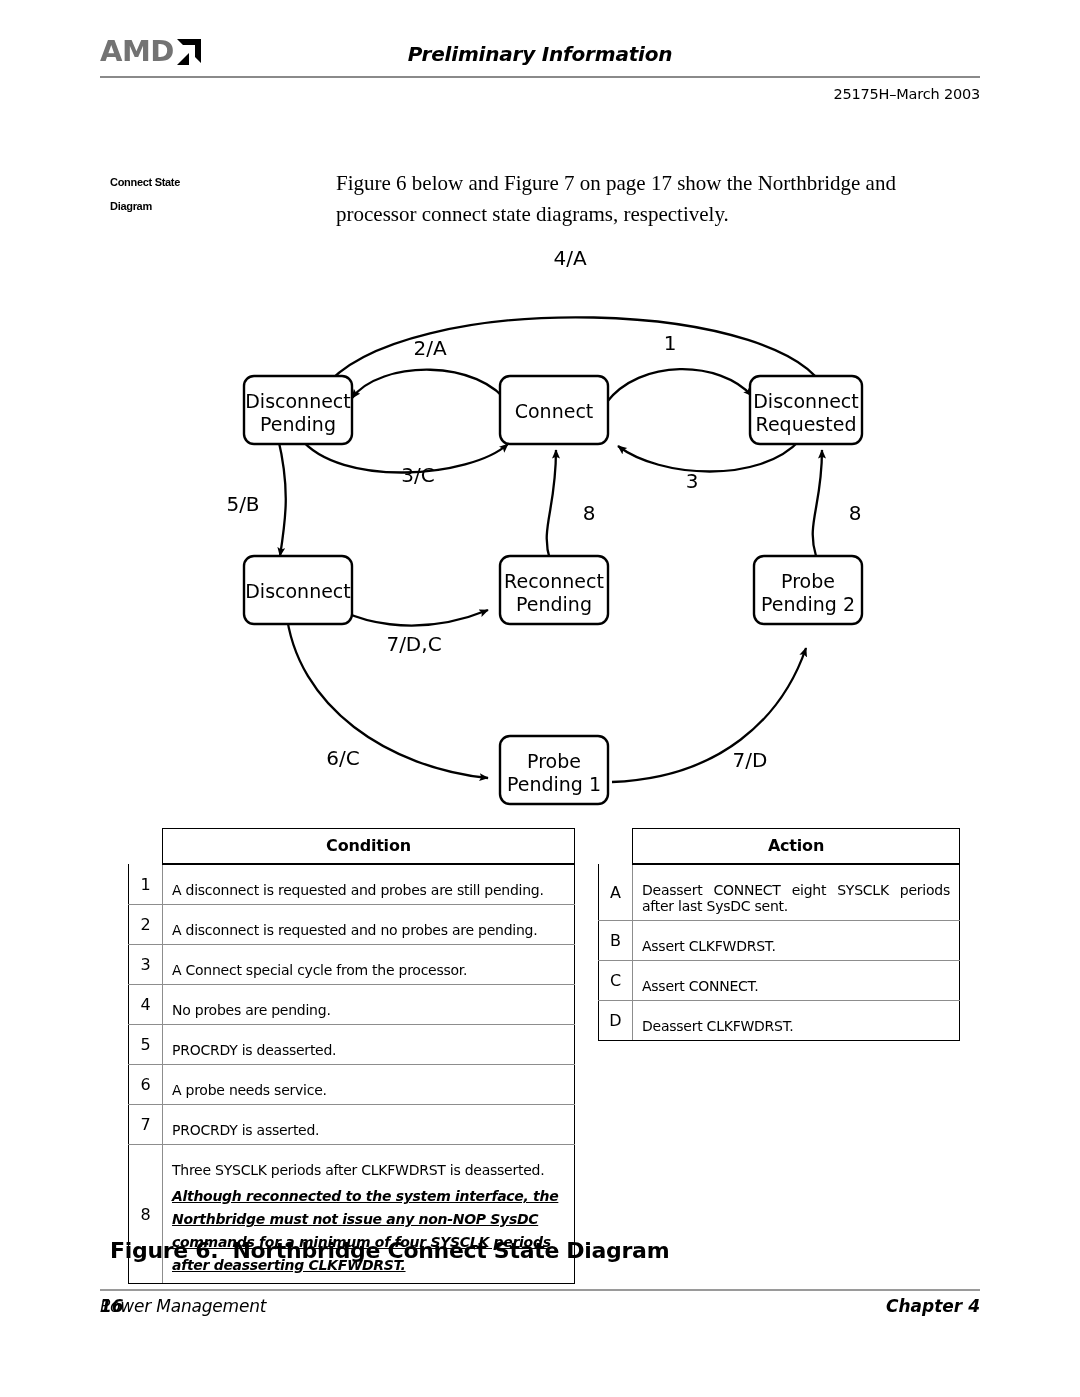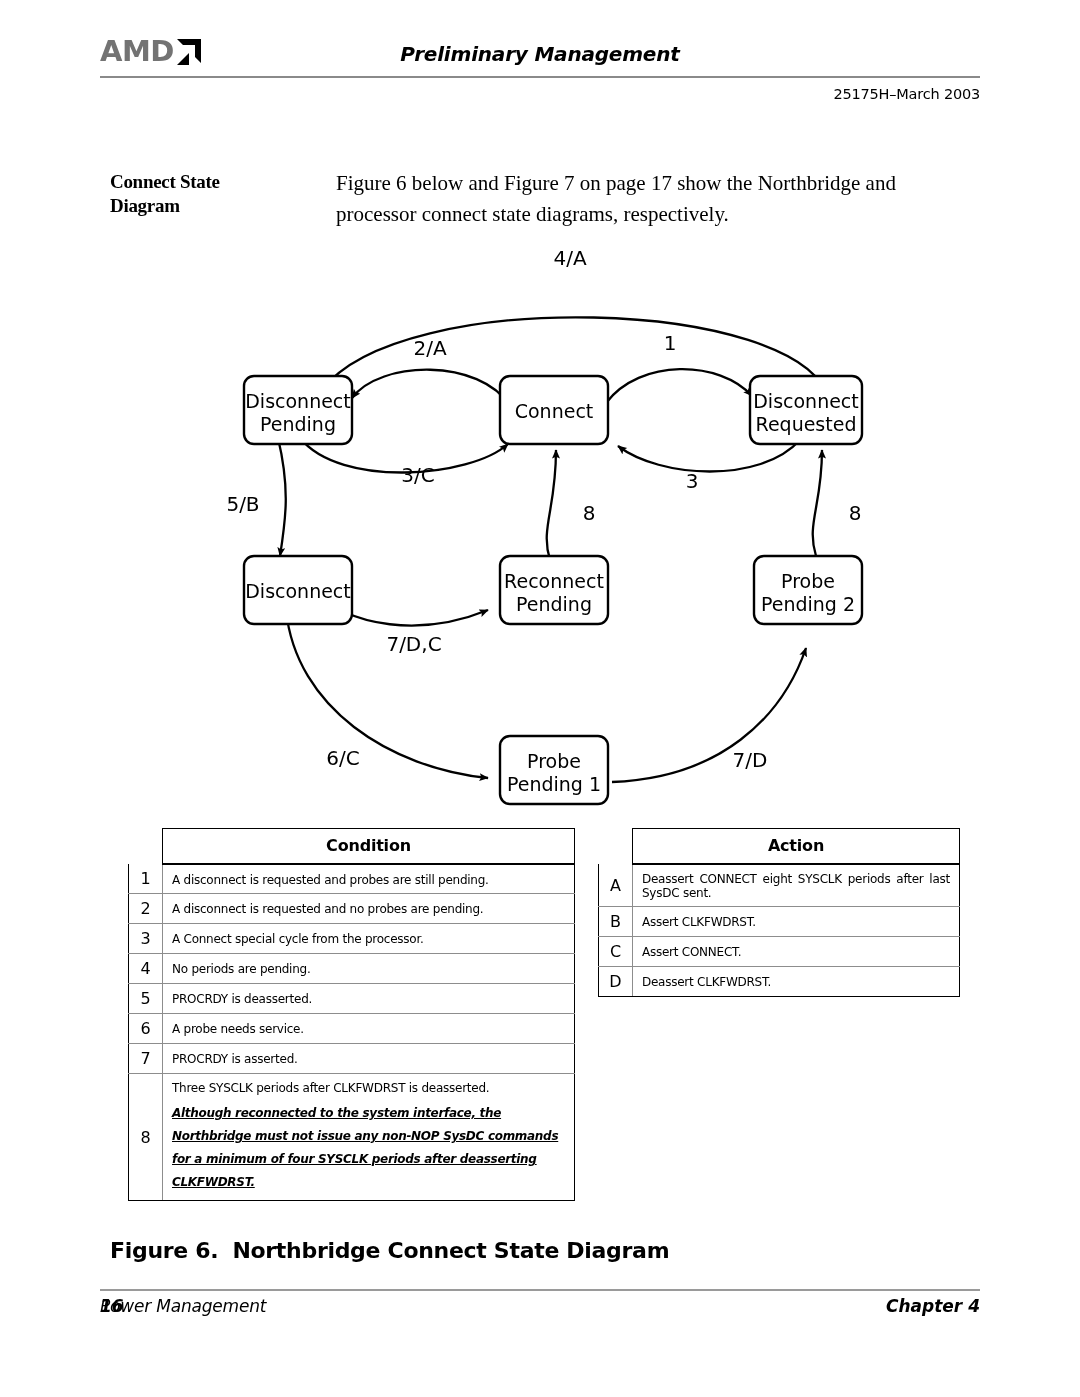--- a/index.html
+++ b/index.html
@@ -103,23 +103,23 @@
     font-size: 14.5px;
     letter-spacing: -0.2px;
   }
 
   
   .side-head {
     position: absolute;
     left: 110px;
     top: 170px;
     width: 210px;
-    font-family: Liberation Serif, serif;
-    font-weight: bold;
-    font-size: 19px;
+    font-family: Liberation Sans, sans-serif;
+    font-weight: bold;
+    font-size: 11px;
     line-height: 24px;
     letter-spacing: -0.3px;
   }
   .intro-body {
     position: absolute;
     left: 336px;
     top: 168px;
     width: 644px;
     font-family: "Liberation Serif", serif;
     font-size: 21px;
@@ -192,22 +192,22 @@
     border-bottom: 1.2px solid #8d8d8d;
     text-align: center;
     font-size: 16px;
     padding: 5px 3px;
     width: 34px;
     vertical-align: middle;
   }
   td.txt {
     border-right: 1.6px solid #000;
     border-bottom: 1.2px solid #8d8d8d;
-    font-size: 12px;
-    padding: 7px 9px 6px;
+    font-size: 14px;
+    padding: 17px 9px 6px;
     letter-spacing: -0.25px;
     vertical-align: middle;
   }
   tr.last td.idx,
   tr.last td.txt {
     border-bottom: 1.6px solid #000;
   }
   td.justify { text-align: justify; }
   .note {
     display: block;
@@ -282,21 +282,21 @@
   <div class="header">
     <div class="amd-logo">
       <span class="amd-word">AMD</span>
       <span class="amd-mark">
         <svg width="26" height="27" viewBox="0 0 26 27" aria-hidden="true">
           <path d="M2,0 L26,0 L26,24 L20,18 L20,6 L8,6 Z" fill="#000"></path>
           <path d="M2,26 L14,14 L14,26 Z" fill="#000"></path>
         </svg>
       </span>
     </div>
-    <div class="prelim">Preliminary Management</div>
+    <div class="prelim">Preliminary Information</div>
   </div>
   <div class="header-rule"></div>
 
   <div class="subheader">
     <div class="doc-id">25175H–March 2003</div>
   </div>
 
   <div class="side-head">
     <div>Connect State</div>
     <div>Diagram</div>
@@ -405,21 +405,21 @@
         <tr>
           <td class="idx">2</td>
           <td class="txt">A disconnect is requested and no probes are pending.</td>
         </tr>
         <tr>
           <td class="idx">3</td>
           <td class="txt">A Connect special cycle from the processor.</td>
         </tr>
         <tr>
           <td class="idx">4</td>
-          <td class="txt">No periods are pending.</td>
+          <td class="txt">No probes are pending.</td>
         </tr>
         <tr>
           <td class="idx">5</td>
           <td class="txt">PROCRDY is deasserted.</td>
         </tr>
         <tr>
           <td class="idx">6</td>
           <td class="txt">A probe needs service.</td>
         </tr>
         <tr>

